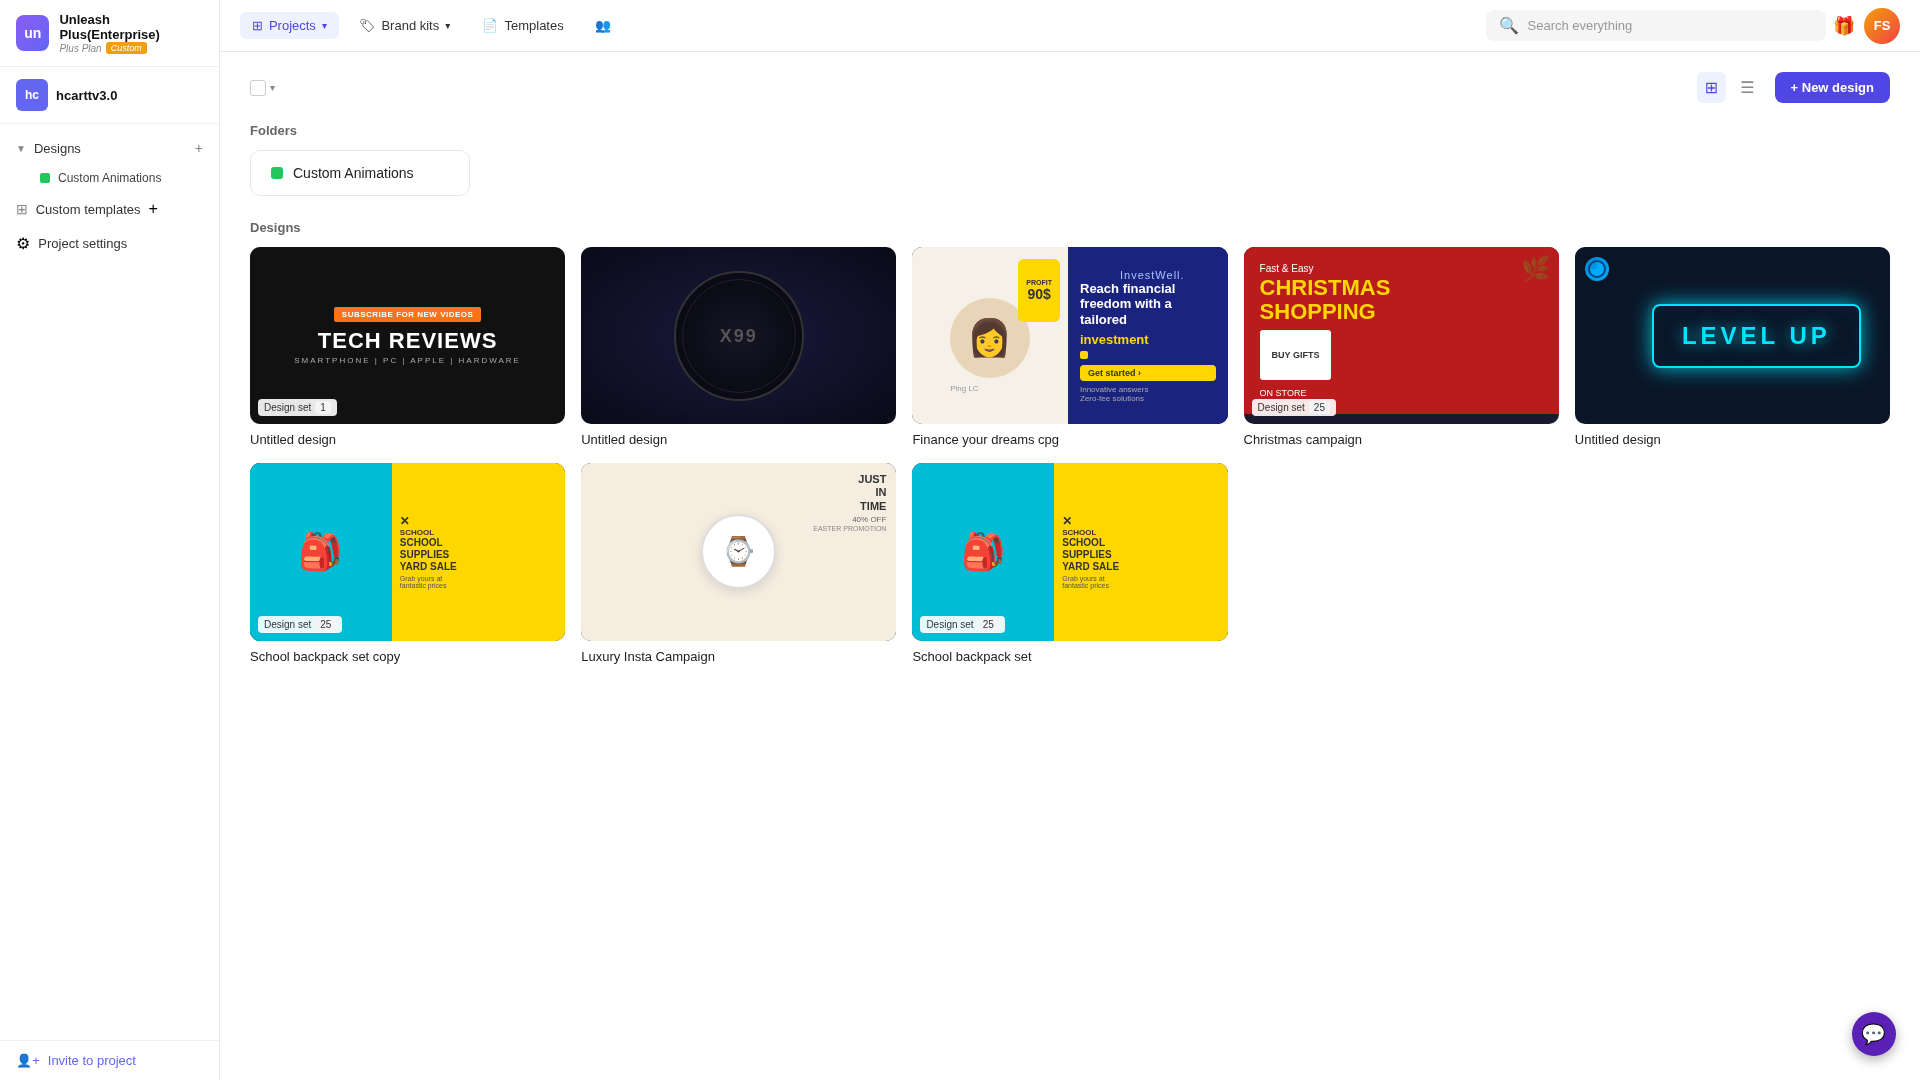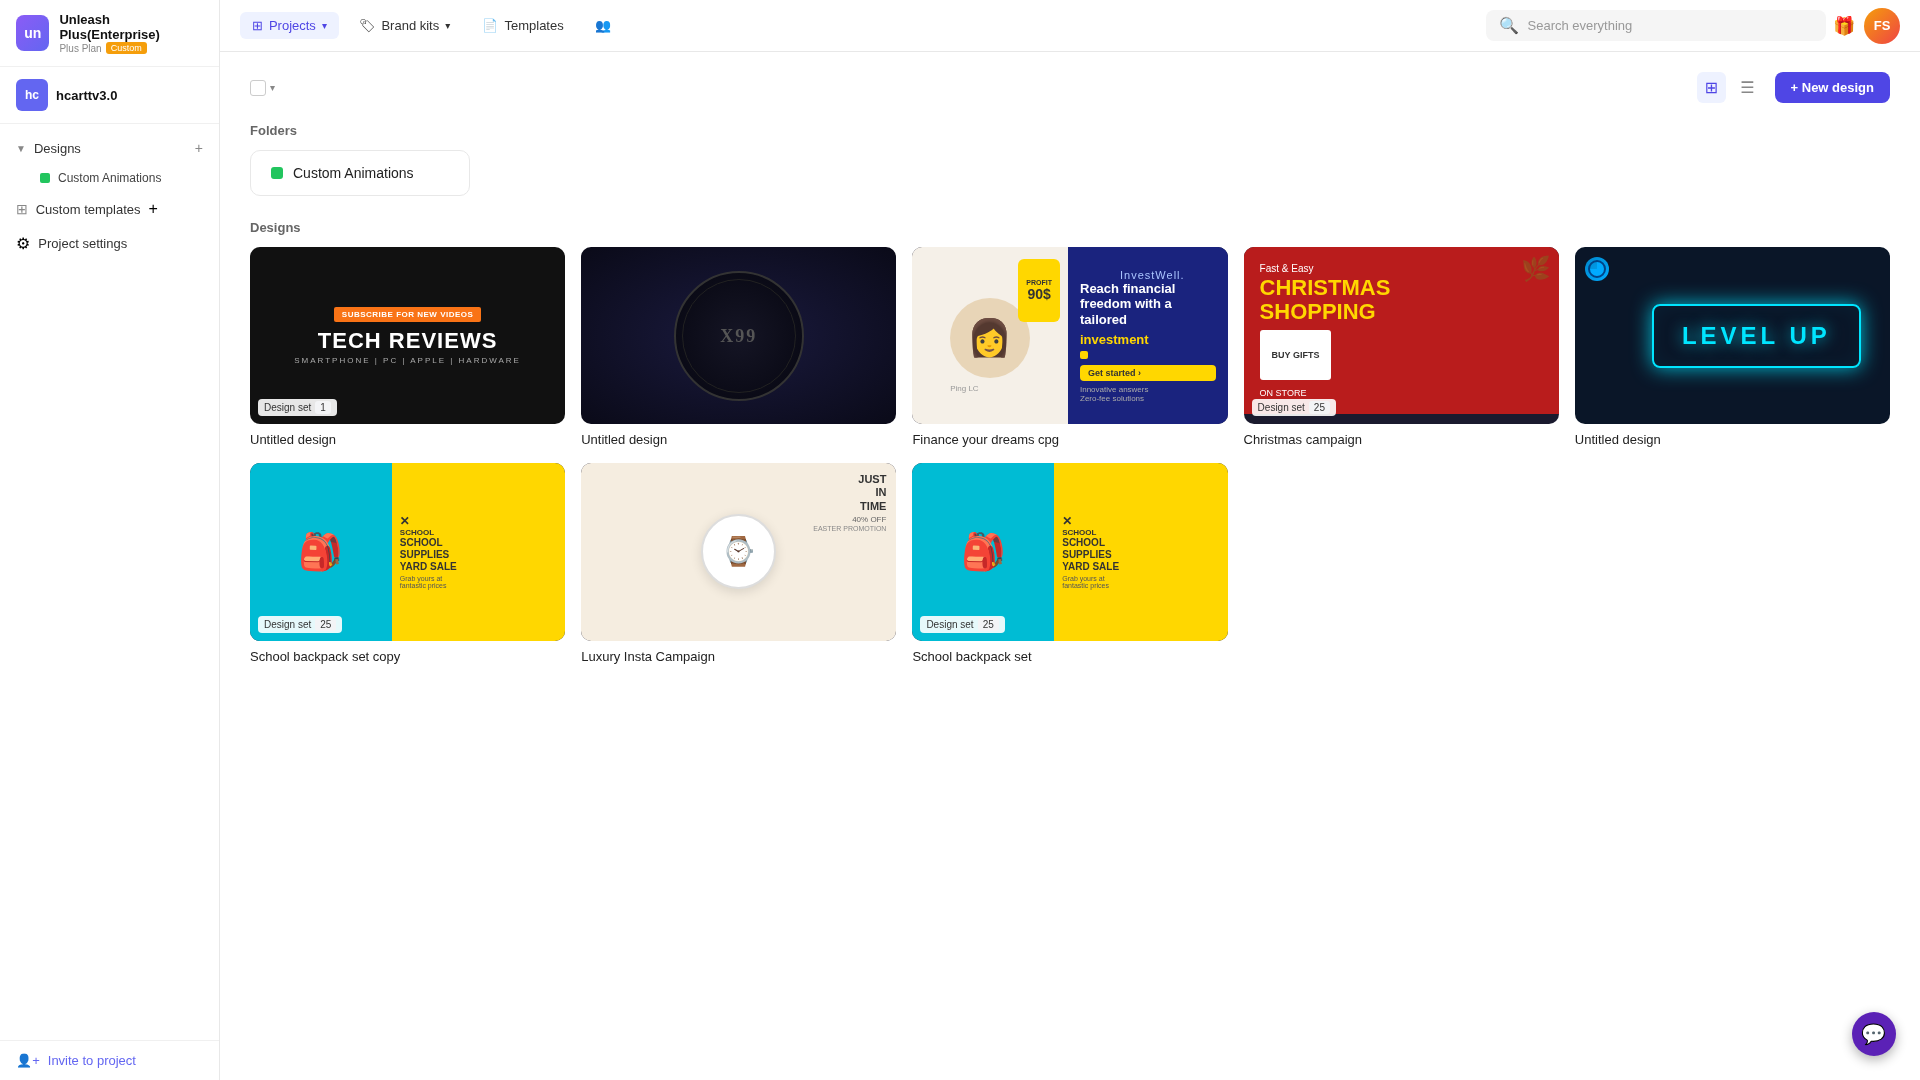--- a/index.html
+++ b/index.html
@@ -24,21 +24,21 @@
     }
     .logo-icon {
       width: 36px; height: 36px;
       background: linear-gradient(135deg, #8b5cf6, #6366f1);
       border-radius: 8px;
       display: flex; align-items: center; justify-content: center;
       color: white; font-weight: bold; font-size: 14px;
     }
     .logo-text { display: flex; flex-direction: column; }
     .logo-title { font-size: 13px; font-weight: 600; color: #111; }
-    .logo-subtitle { font-size: 10px; color: #888; display: flex; align-items: center; gap: 4px; }
+    .logo-subtitle { font-size: 10px; color: #888; display: flex; align-items: center; gap: 4px; font-style: italic; }
     .upgrade-badge { background: #f59e0b; color: white; font-size: 9px; padding: 1px 5px; border-radius: 3px; }
 
     .sidebar-workspace {
       display: flex; align-items: center; gap: 8px;
       padding: 12px 16px; border-bottom: 1px solid #f0f0f0;
     }
     .workspace-avatar {
       width: 32px; height: 32px;
       background: #6366f1; border-radius: 6px;
       display: flex; align-items: center; justify-content: center;
@@ -366,21 +366,21 @@
           </div>
         </div>
         <div class="design-name">Untitled design</div>
       </div>
 
       <div class="design-card">
         <div class="design-thumb">
           <div class="motherboard-thumb" style="height:100%; display:flex; align-items:center; justify-content:center; background: radial-gradient(ellipse at center, #1a1a3e 0%, #0a0a18 100%);">
             <div style="position:relative; width:130px; height:130px;">
               <div style="position:absolute; inset:0; border-radius:50%; border:2px solid #333; background: radial-gradient(circle, #151525, #060610);"></div>
-              <div style="position:absolute; top:50%; left:50%; transform:translate(-50%,-50%); color:#555; font-size:18px; font-weight:900; letter-spacing:2px;font-family:Liberation Serif, serif;">X99</div>
+              <div style="position:absolute; top:50%; left:50%; transform:translate(-50%,-50%); color:#555; font-size:18px; font-weight:900; letter-spacing:2px;">X99</div>
               <div style="position:absolute; top:8px; left:8px; right:8px; bottom:8px; border-radius:50%; border:1px solid #222;"></div>
             </div>
           </div>
         </div>
         <div class="design-name">Untitled design</div>
       </div>
 
       <div class="design-card">
         <div class="design-thumb">
           <div class="finance-thumb">

